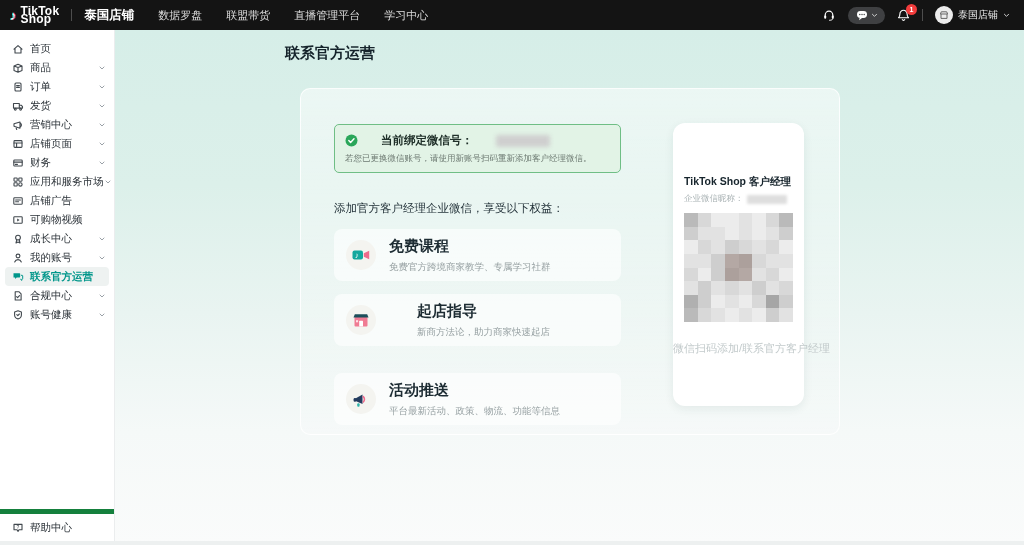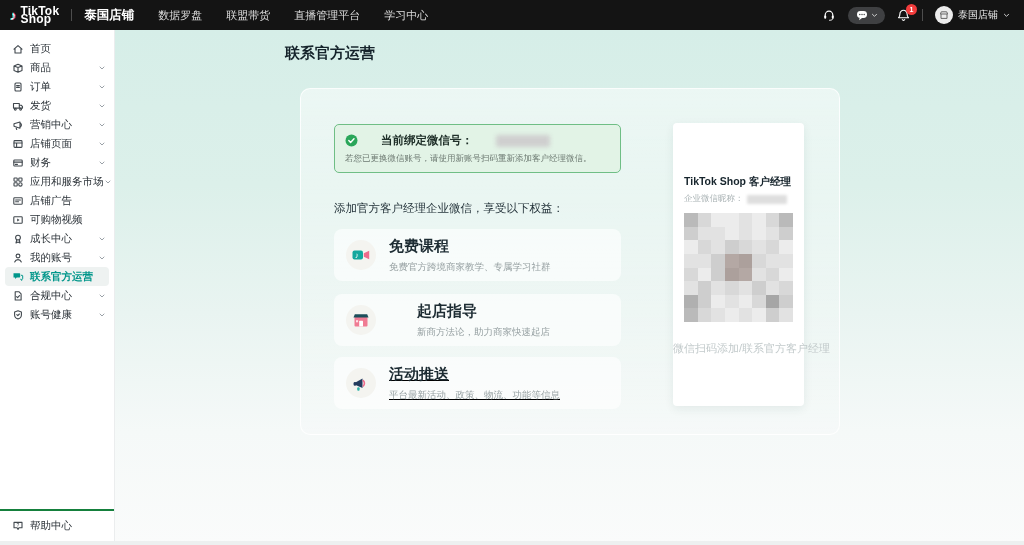--- a/index.html
+++ b/index.html
@@ -25,41 +25,41 @@
 .store-name{color:#f0f0f0;font-size:10px}
 
 
 .sidebar{position:absolute;top:30px;left:0;width:115px;height:515px;background:#fff;border-right:1px solid #ebedee;z-index:5}
 .sidenav{padding-top:9px}
 .side-item{height:19px;display:flex;align-items:center;padding:0 8px 0 12px;font-size:10.5px;color:#2b3238;cursor:pointer;white-space:nowrap}
 .side-item .s-icon{width:12px;height:12px;margin-right:6px;color:#41484e;display:flex;flex:none}
 .side-item .chev{margin-left:auto;color:#9aa1a7;display:flex}
 .side-item.active{margin:0 5px;padding:0 3px 0 7px;background:#eef2f1;border-radius:4px;color:#00968a;font-weight:700}
 .side-item.active .s-icon{color:#00968a}
-.sidebar-footer{position:absolute;bottom:4px;left:0;width:100%;height:32px;border-top:2px solid #15803d;display:flex;align-items:center;padding-left:12px;font-size:10.5px;color:#2b3238;cursor:pointer}
+.sidebar-footer{position:absolute;bottom:4px;left:0;width:100%;height:32px;border-top:5px solid #15803d;display:flex;align-items:center;padding-left:12px;font-size:10.5px;color:#2b3238;cursor:pointer}
 .sidebar-footer .s-icon{width:12px;height:12px;margin-right:6px;color:#41484e;display:flex}
 
 
 .main{position:absolute;left:115px;top:30px;width:909px;height:515px;overflow:hidden;
 background:linear-gradient(180deg,#d6eee8 0%,#dcf0ea 30%,#e9f4f1 55%,#f5f9f8 78%,#fafbfb 100%)}
 .page-title{position:absolute;left:170px;top:14px;font-size:15px;font-weight:700;color:#15232b}
 .panel{position:absolute;left:185px;top:58px;width:540px;height:347px;border-radius:10px;
 background:linear-gradient(180deg,rgba(255,255,255,.5),rgba(255,255,255,.12));border:1px solid rgba(255,255,255,.85)}
 .banner{position:absolute;left:33px;top:35px;width:287px;height:49px;background:#e2f3e6;border:1px solid #6fbe85;border-radius:5px;padding:8px 10px}
 .banner-row{display:flex;align-items:center;gap:23px}
 .banner-label{font-size:11.5px;font-weight:700;color:#20302a}
 .blur-chip{background:#cfcfcf;filter:blur(2px);border-radius:2px}
 .chip-lg{width:54px;height:12px}
 .banner-note{margin-top:5px;font-size:8.5px;color:#6d7a72}
 .benefits-heading{position:absolute;left:33px;top:112px;font-size:11.5px;color:#25343b}
 .benefit-card{position:absolute;left:33px;width:287px;height:52px;border-radius:8px;background:rgba(255,255,255,.62);display:flex;align-items:center;padding-left:12px;gap:13px}
 .benefit-icon{width:30px;height:30px;border-radius:50%;background:#f4f4f0;display:flex;align-items:center;justify-content:center;flex:none}
 .benefit-title{font-size:15px;font-weight:700;color:#1d2c33;margin-bottom:5px}
 .benefit-desc{font-size:9.5px;color:#96a0a2}
-.qr-card{position:absolute;left:372px;top:34px;width:131px;height:283px;background:#fff;border-radius:4px;box-shadow:0 3px 10px rgba(30,70,60,.08)}
+.qr-card{position:absolute;left:372px;top:34px;width:131px;height:283px;background:#fff;border-radius:12px;box-shadow:0 3px 10px rgba(30,70,60,.08)}
 .qr-title{position:absolute;left:11px;top:52px;font-size:10.5px;font-weight:700;color:#16242c;white-space:nowrap}
 .qr-nick{position:absolute;left:11px;top:70px;display:flex;align-items:center;gap:3px;font-size:8.5px;color:#a9b2b4;white-space:nowrap}
 .chip-sm{width:40px;height:9px;background:#dedede;filter:blur(1.5px);border-radius:1px}
 .qr-grid{position:absolute;left:11px;top:90px;width:109px;height:109px;display:grid;grid-template-columns:repeat(8,1fr);grid-template-rows:repeat(8,1fr)}
 .qr-footer{position:absolute;left:0;top:218px;width:100%;text-align:center;font-size:11px;color:#c2cacb;white-space:nowrap}
 .bottom-strip{position:absolute;left:0;bottom:0;width:1024px;height:4px;background:#edf0f0;z-index:20}
 </style>
 </head>
 <body>
 
@@ -366,21 +366,21 @@
               <path d="M1.5 5.4h15l-1.3-3.2H2.8z" fill="#1d4e5a"></path>
               <rect x="7.2" y="8.7" width="3.8" height="5.8" rx=".5" fill="#fff"></rect>
               <rect x="4" y="8.2" width="2.1" height="2.1" fill="#ffe2e9"></rect>
             </svg>
           </span>
           <div>
             <div class="benefit-title">起店指导</div>
             <div class="benefit-desc">新商方法论，助力商家快速起店</div>
           </div>
         </div>
-        <div class="benefit-card" style="top: 268px; text-decoration: underline;">
+        <div class="benefit-card" style="top: 284px;">
           <span class="benefit-icon">
             <svg width="18" height="17" viewBox="0 0 18 17">
               <path d="M3 7.8 10.5 3.5v9.6L3 9.8z" fill="#233b5e"></path>
               <rect x="1.6" y="7" width="2.6" height="3.8" rx="1.2" fill="#233b5e"></rect>
               <path d="M11.3 5.6a3.8 3.8 0 010 5.4" stroke="#ef6b8c" stroke-width="1.6" fill="none" stroke-linecap="round"></path>
               <rect x="5.2" y="12.2" width="2.4" height="3.6" rx="1" fill="#2fb3a9"></rect>
             </svg>
           </span>
           <div>
             <div class="benefit-title">活动推送</div>

